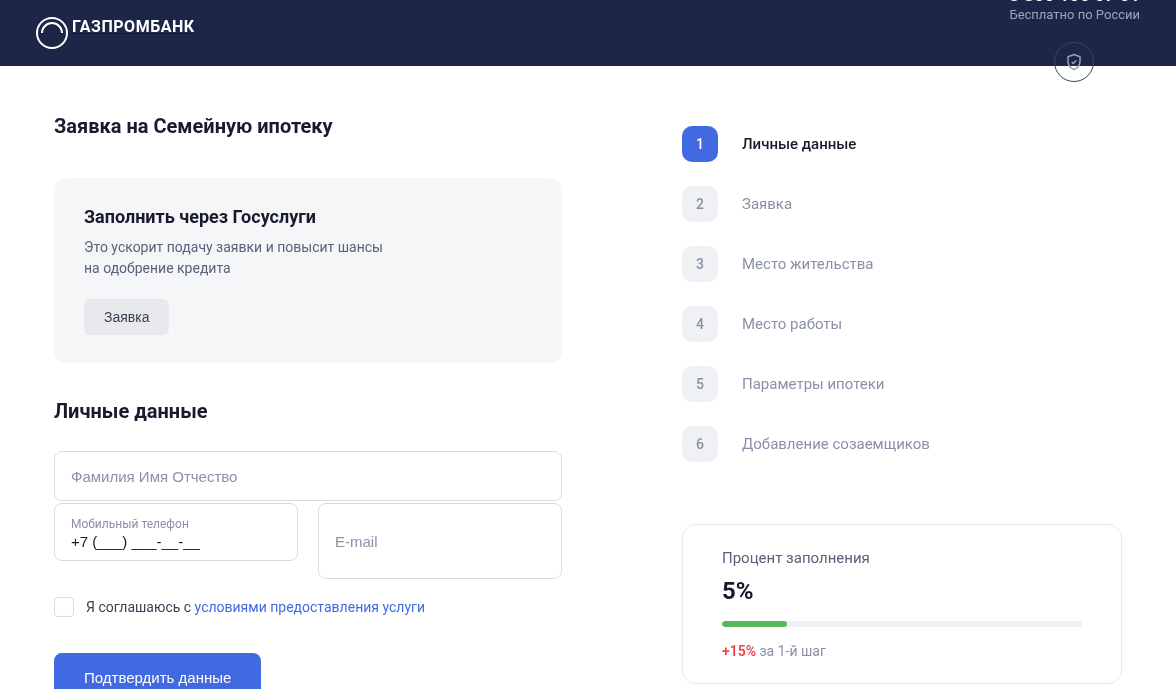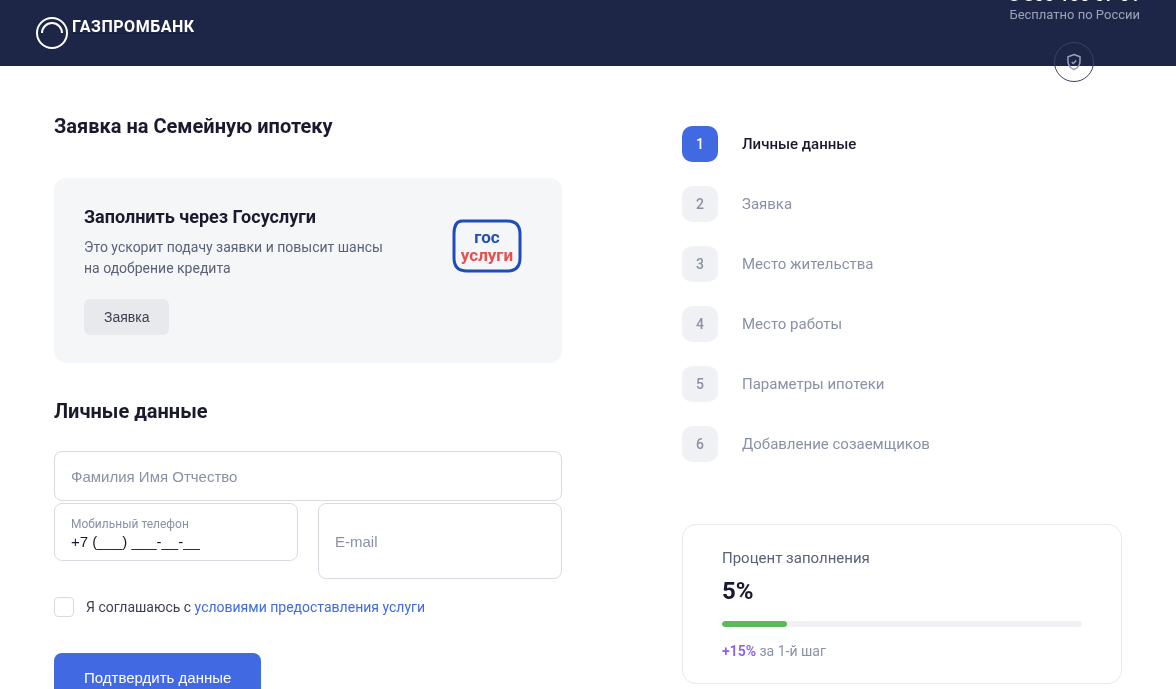--- a/index.html
+++ b/index.html
@@ -46,21 +46,21 @@
 .step-num.inactive{background:#f0f1f5;color:#8a91a6;}
 .step-label{font-size:15px;}
 .step-label.active{color:#1a1a2e;font-weight:500;}
 .step-label.inactive{color:#8a91a6;}
 .progress-card{border:1px solid #e8e9ed;border-radius:14px;padding:24px 39px;}
 .progress-title{font-size:15px;color:#5a6178;margin-bottom:10px;}
 .progress-value{font-size:24px;font-weight:700;color:#1a1a2e;margin-bottom:16px;}
 .progress-bar{height:6px;background:#f0f1f5;border-radius:3px;overflow:hidden;margin-bottom:16px;}
 .progress-fill{height:100%;background:#5cb85c;border-radius:3px;}
 .progress-hint{font-size:14px;color:#8a91a6;}
-.progress-hint b{color:#8b5cf6;font-weight:600;}
+.progress-hint b{color:#ef4444;font-weight:600;}
 </style>
 </head>
 <body>
 
 <div class="header">
   <div class="logo-area">
     <div class="logo-circle"></div>
     <div class="logo-text">ГАЗПРОМБАНК</div>
   </div>
   <div class="header-right">
@@ -79,27 +79,20 @@
 
 <div class="container">
   <div class="left-col">
     <h1 class="page-title">Заявка на Семейную ипотеку</h1>
 
     <div class="gosuslugi-card">
       <div class="gos-left">
         <div class="gos-title">Заполнить через Госуслуги</div>
         <div class="gos-desc">Это ускорит подачу заявки и повысит шансы на одобрение кредита</div>
         <button class="gos-login-btn">Заявка</button>
-      </div>
-      <div class="gos-logo">
-        <svg viewBox="0 0 90 80" width="90" height="80">
-          <path d="M20 15 L65 15 Q78 15 78 28 L78 52 Q78 65 65 65 L25 65 Q12 65 12 52 L12 28 Q12 15 20 15 Z" fill="none" stroke="#1e4db7" stroke-width="3"></path>
-          <text x="45" y="37" text-anchor="middle" font-size="17" font-weight="700" fill="#1e4db7">гос</text>
-          <text x="45" y="55" text-anchor="middle" font-size="17" font-weight="700" fill="#e84e4e">услуги</text>
-        </svg>
       </div>
     </div>
 
     <h2 class="section-title">Личные данные</h2>
 
     <div class="form-row">
       <input type="text" class="text-input" placeholder="Фамилия Имя Отчество" style="">
     </div>
 
     <div class="form-row-split">

